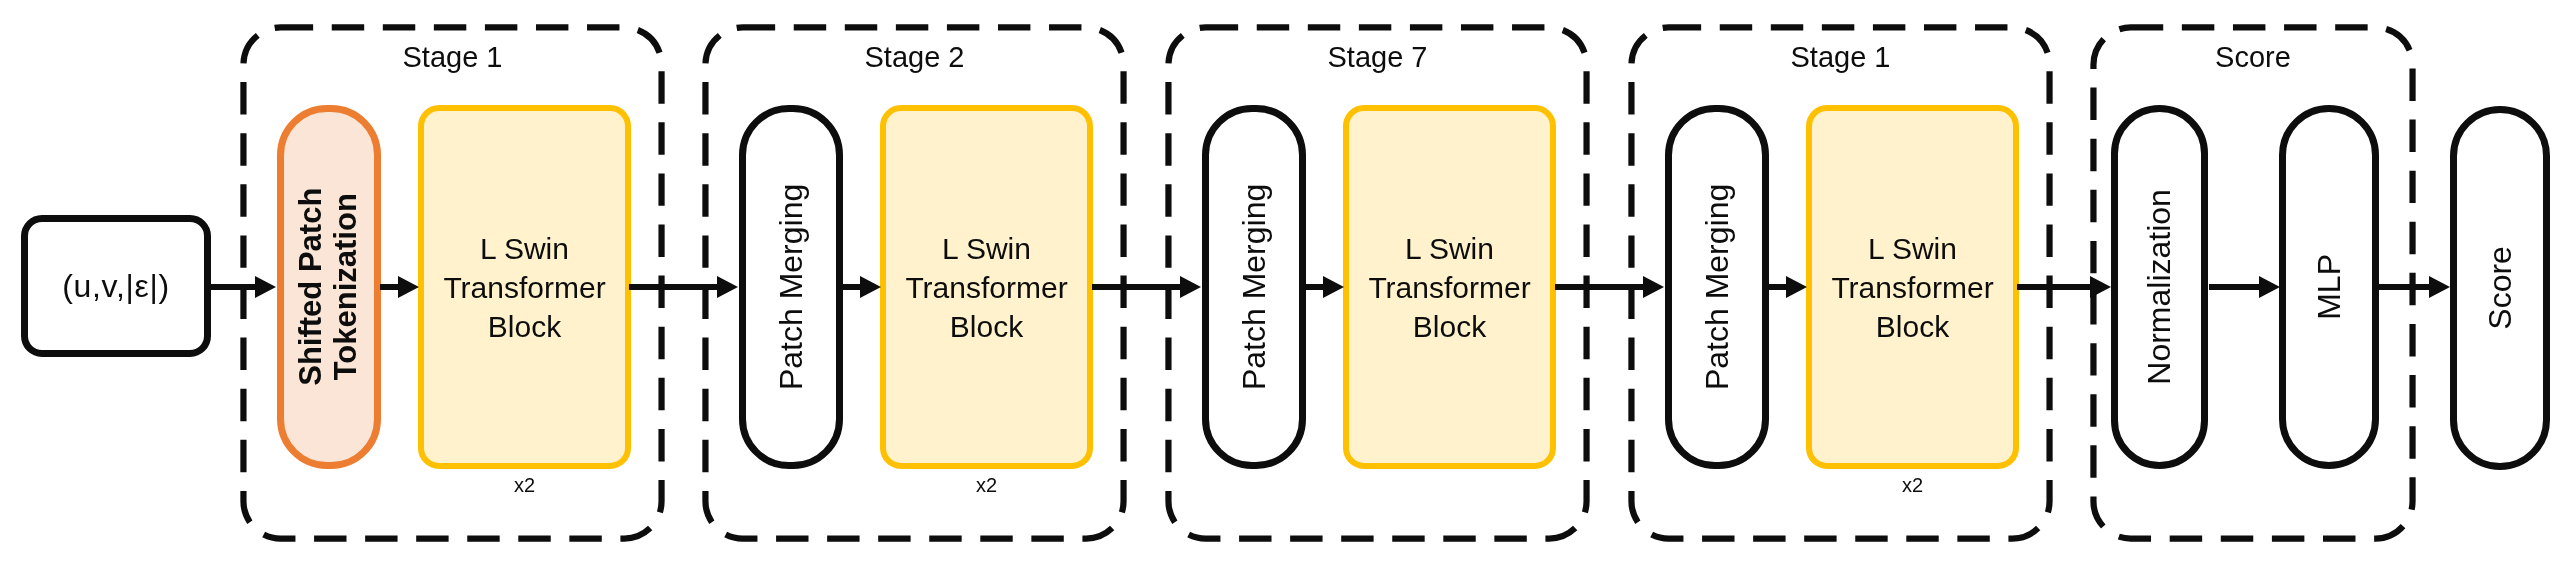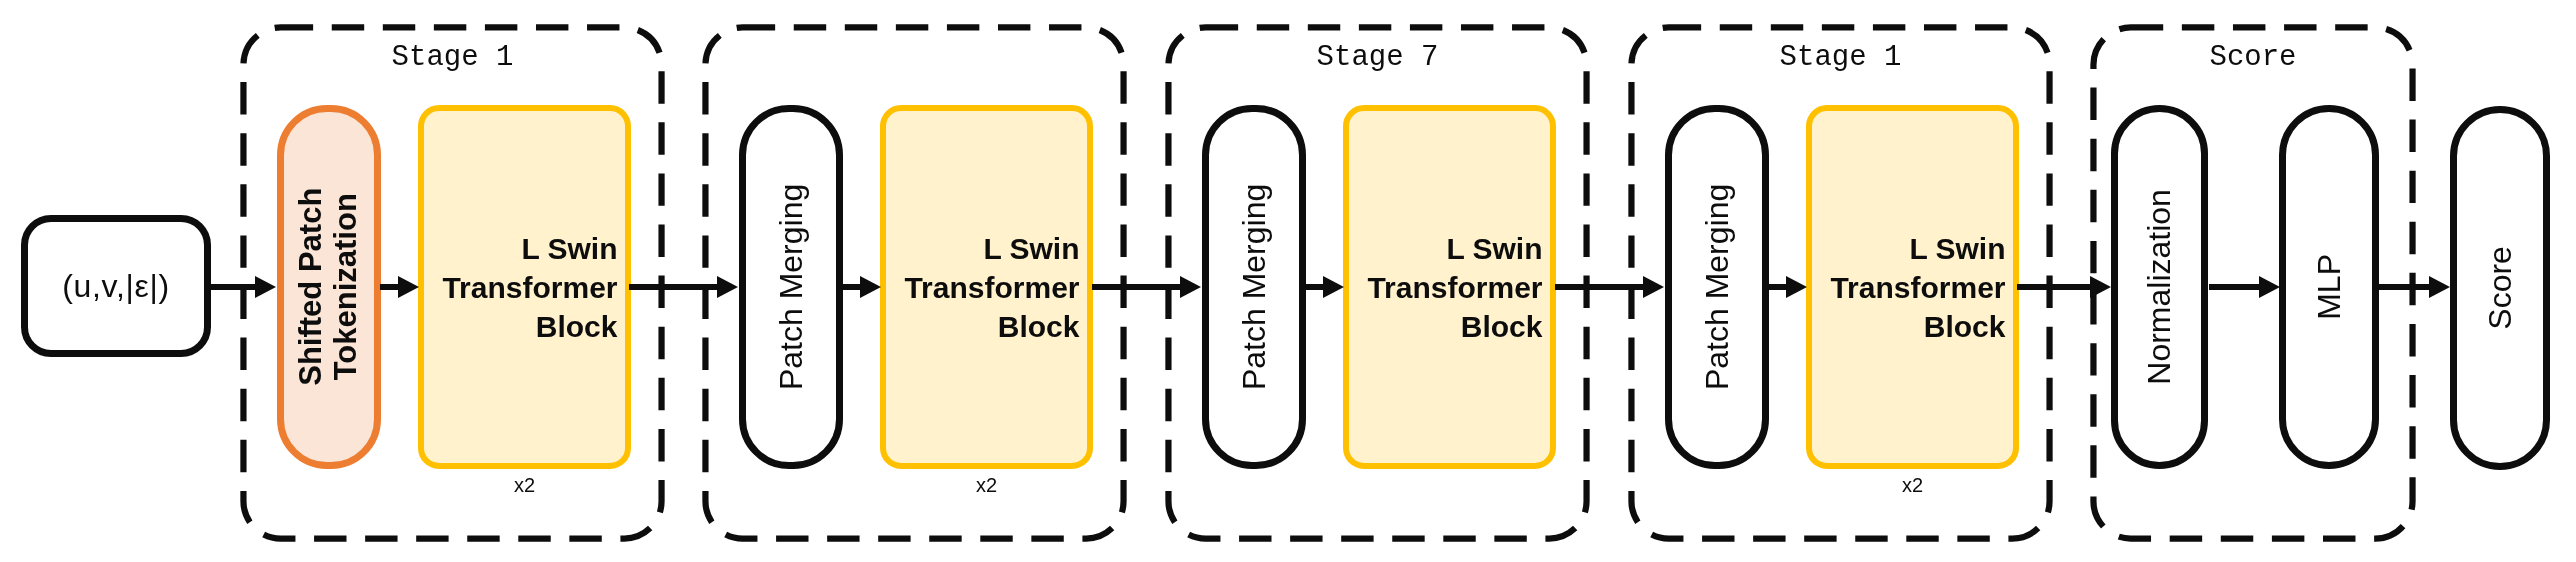--- a/index.html
+++ b/index.html
@@ -9,33 +9,33 @@
     background:#fff;
     font-family:"Liberation Sans", sans-serif;
     color:#0d0d0d;
     overflow:hidden;
   }
   
   .io-box{
     position:absolute;
     box-sizing:border-box;
     border:7px solid #0d0d0d;
-    border-radius:30px;
+    border-radius:21px;
     background:#fff;
     display:flex;align-items:center;justify-content:center;
   }
   #input-box{left:21px;top:215px;width:190px;height:142px;}
   #input-box .lbl{font-size:32px;letter-spacing:0.7px;}
   
   .stage{position:absolute;top:24px;width:425px;height:518px;}
   .stage.head-group{width:326px;}
   .dash-rect{position:absolute;left:0;top:0;width:100%;height:100%;}
   .stage-title{
     position:absolute;left:0;top:16.6px;width:100%;
-    text-align:center;font-size:29px;font-family:Liberation Mono, monospace;
+    text-align:center;font-size:29px;
   }
   
   .pill{
     position:absolute;top:81px;height:364px;
     box-sizing:border-box;border-radius:50px;
     display:flex;align-items:center;justify-content:center;
   }
   .orange-pill{
     left:37px;width:104px;
     border:7px solid #ED7D31;background:#FBE5D6;
@@ -53,22 +53,22 @@
   }
   .vtext.twoline{white-space:normal;width:228px;font-weight:bold;font-size:31px;}
   
   .swin-box{
     position:absolute;left:178px;top:81px;width:213px;height:364px;
     box-sizing:border-box;
     border:6.2px solid #FFC000;background:#FFF2CC;border-radius:21px;
     display:flex;align-items:center;justify-content:center;
   }
   .swin-label{
-    width:186px;text-align:right;
-    font-weight:bold;font-size:30px;line-height:1.3;
+    width:186px;text-align:center;
+    font-weight:normal;font-size:30px;line-height:1.3;
   }
   .multiplier{
     position:absolute;left:178px;top:450px;width:213px;
     text-align:center;font-size:20px;
   }
   
   .head-group .pill-a{left:21.4px;width:97px;}
   .head-group .pill-b{left:189px;width:100px;}
   
   #score-pill{
@@ -109,20 +109,21 @@
     <div class="swin-box">
       <span class="swin-label">L Swin Transformer Block</span>
     </div>
     <div class="multiplier">x2</div>
   </section>
 
   <section class="stage" style="left:702px;">
     <svg class="dash-rect" viewBox="0 0 616 750" preserveAspectRatio="none">
       <rect x="5" y="5" width="606" height="740" rx="54" ry="54" fill="none" stroke="#0d0d0d" stroke-width="9" stroke-dasharray="47 27"></rect>
     </svg>
+    <div class="stage-title">Stage 2</div>
     <div class="pill white-pill">
       <span class="vtext">Patch Merging</span>
     </div>
     <div class="swin-box">
       <span class="swin-label">L Swin Transformer Block</span>
     </div>
     <div class="multiplier">x2</div>
   </section>
 
   <section class="stage" style="left:1165px;">

